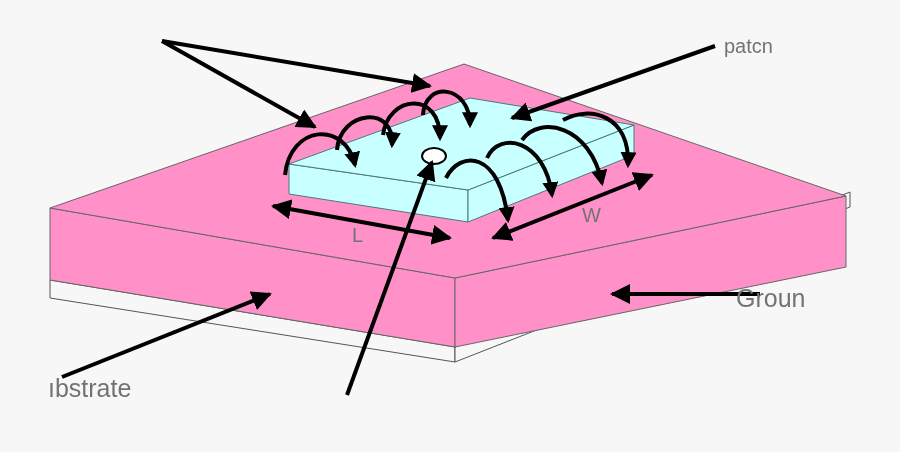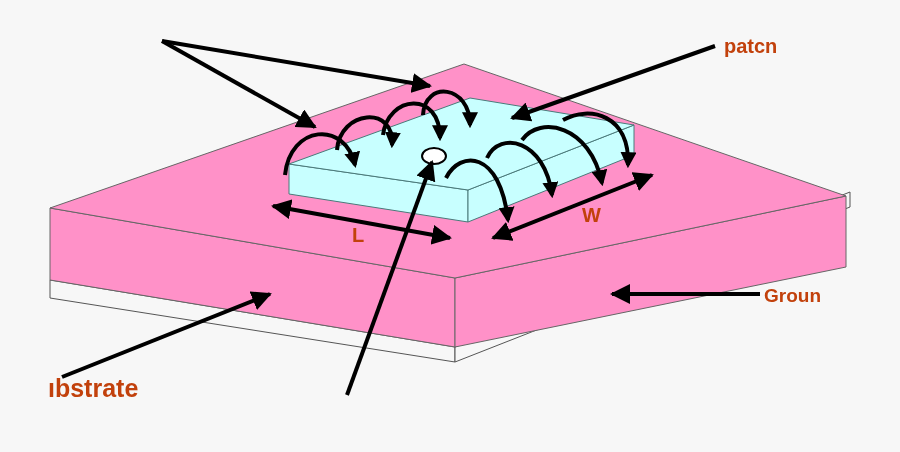--- a/index.html
+++ b/index.html
@@ -1,18 +1,18 @@
 <!DOCTYPE html>
 <html><head>
 <meta charset="utf-8">
 <style>
   html,body{margin:0;padding:0;background:#f7f7f7;}
   #stage{position:relative;width:900px;height:452px;overflow:hidden;background:#f7f7f7;}
   svg{position:absolute;left:0;top:0;}
-  .lbl{position:absolute;font-family:"Liberation Sans",sans-serif;font-weight:bold;color:#c2410c;white-space:nowrap;line-height:1;}
+  .lbl{position:absolute;font-family:"Liberation Sans",sans-serif;font-weight:normal;color:#737373;white-space:nowrap;line-height:1;}
 </style>
 </head>
 <body>
 
 <div id="stage">
   <svg width="900" height="452" viewBox="0 0 900 452">
     <defs>
       <marker id="ah" viewBox="0 0 10 10" refX="9" refY="5" markerWidth="5" markerHeight="5" orient="auto-start-reverse">
         <path d="M0,0 L10,5 L0,10 z" fill="#000"></path>
       </marker>
@@ -59,17 +59,17 @@
       <line x1="162" y1="41" x2="430" y2="86" marker-end="url(#ah)"></line>
       <line x1="162" y1="41" x2="315" y2="127" marker-end="url(#ah)"></line>
       <line x1="715" y1="46" x2="512" y2="118" marker-end="url(#ah)"></line>
       <line x1="760" y1="294" x2="612" y2="294" marker-end="url(#ah)"></line>
       <line x1="62" y1="377" x2="270" y2="294" marker-end="url(#ah)"></line>
       <line x1="347" y1="395" x2="432" y2="162" marker-end="url(#ah)"></line>
     </g>
   </svg>
 
   <span class="lbl" style="left:724px;top:36px;font-size:20px;">patcn</span>
-  <span class="lbl" style="left:764px;top:286px;font-size:19px;">Groun</span>
+  <span class="lbl" style="left:736px;top:286px;font-size:25px;">Groun</span>
   <span class="lbl" style="left:48px;top:376px;font-size:25px;">ıbstrate</span>
   <span class="lbl" style="left:352px;top:225px;font-size:20px;">L</span>
   <span class="lbl" style="left:582px;top:205px;font-size:20px;">W</span>
 </div>
 
 </body></html>

